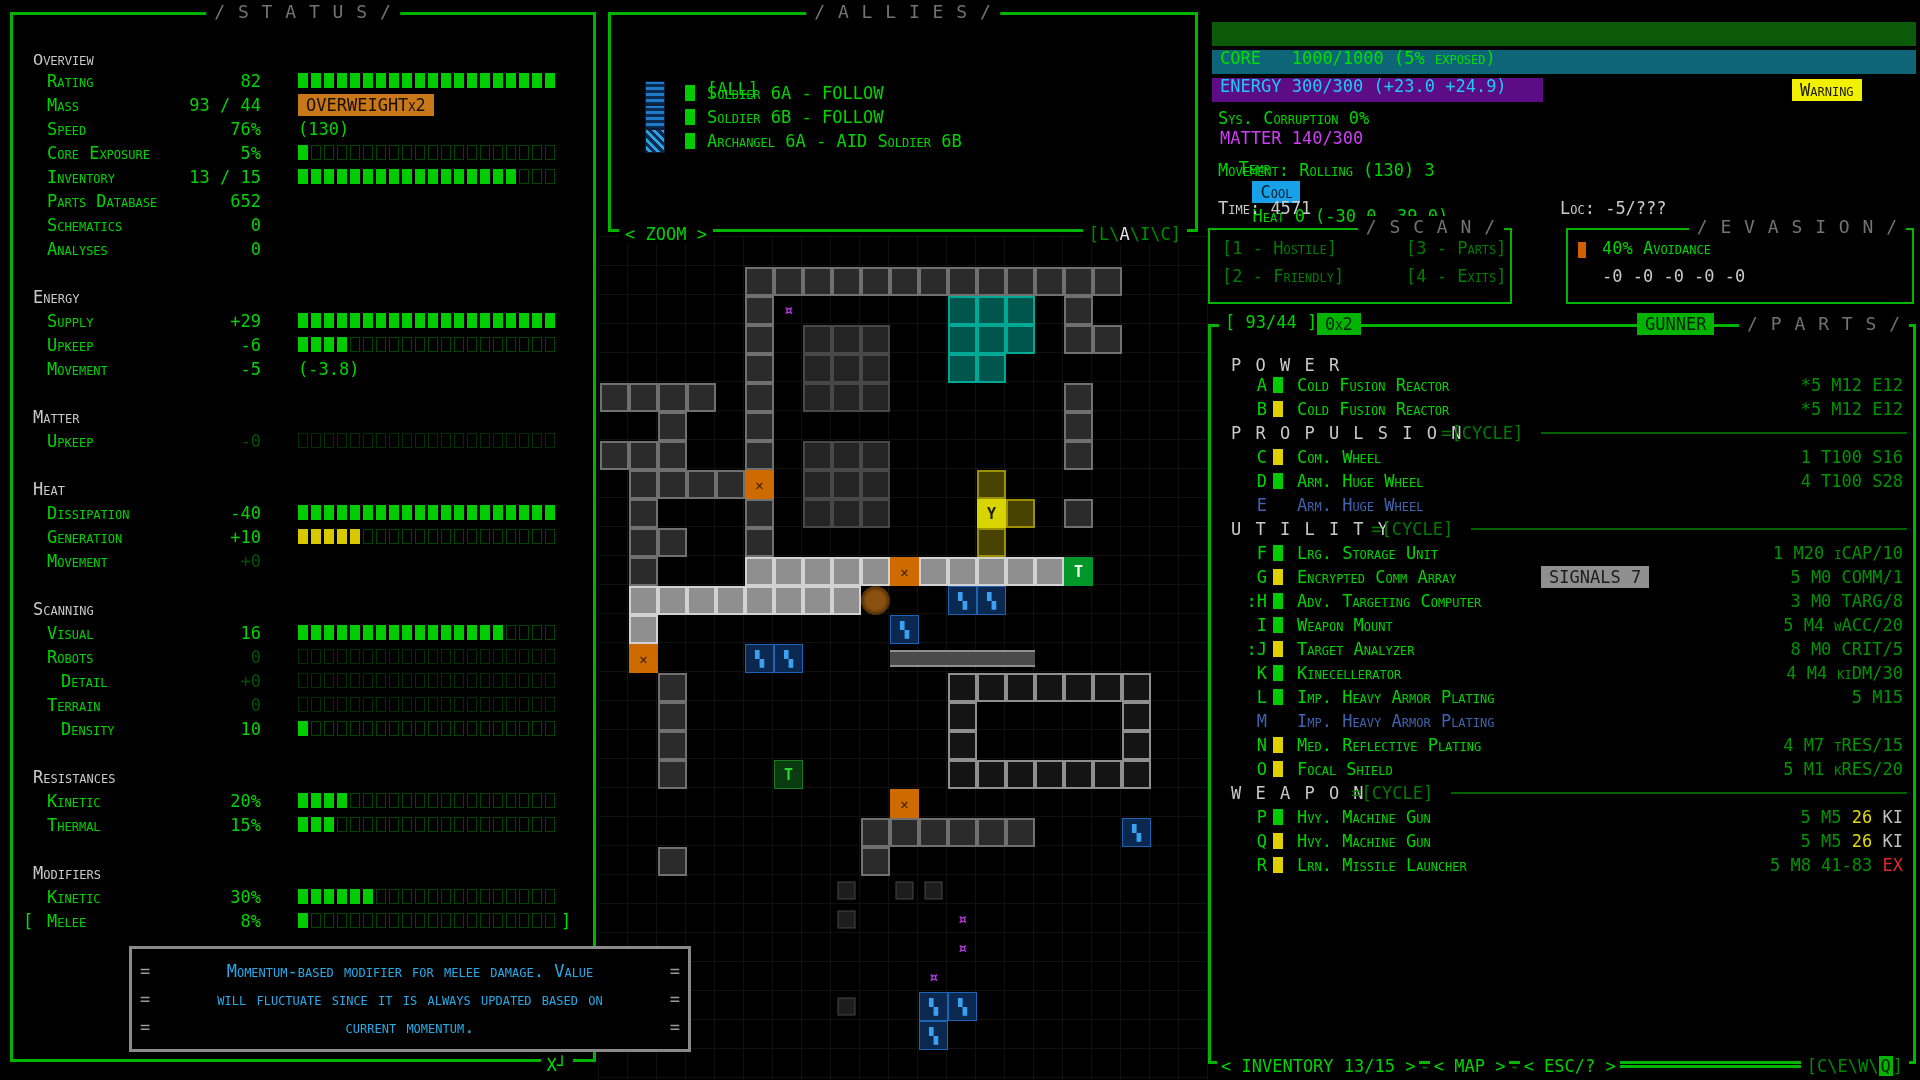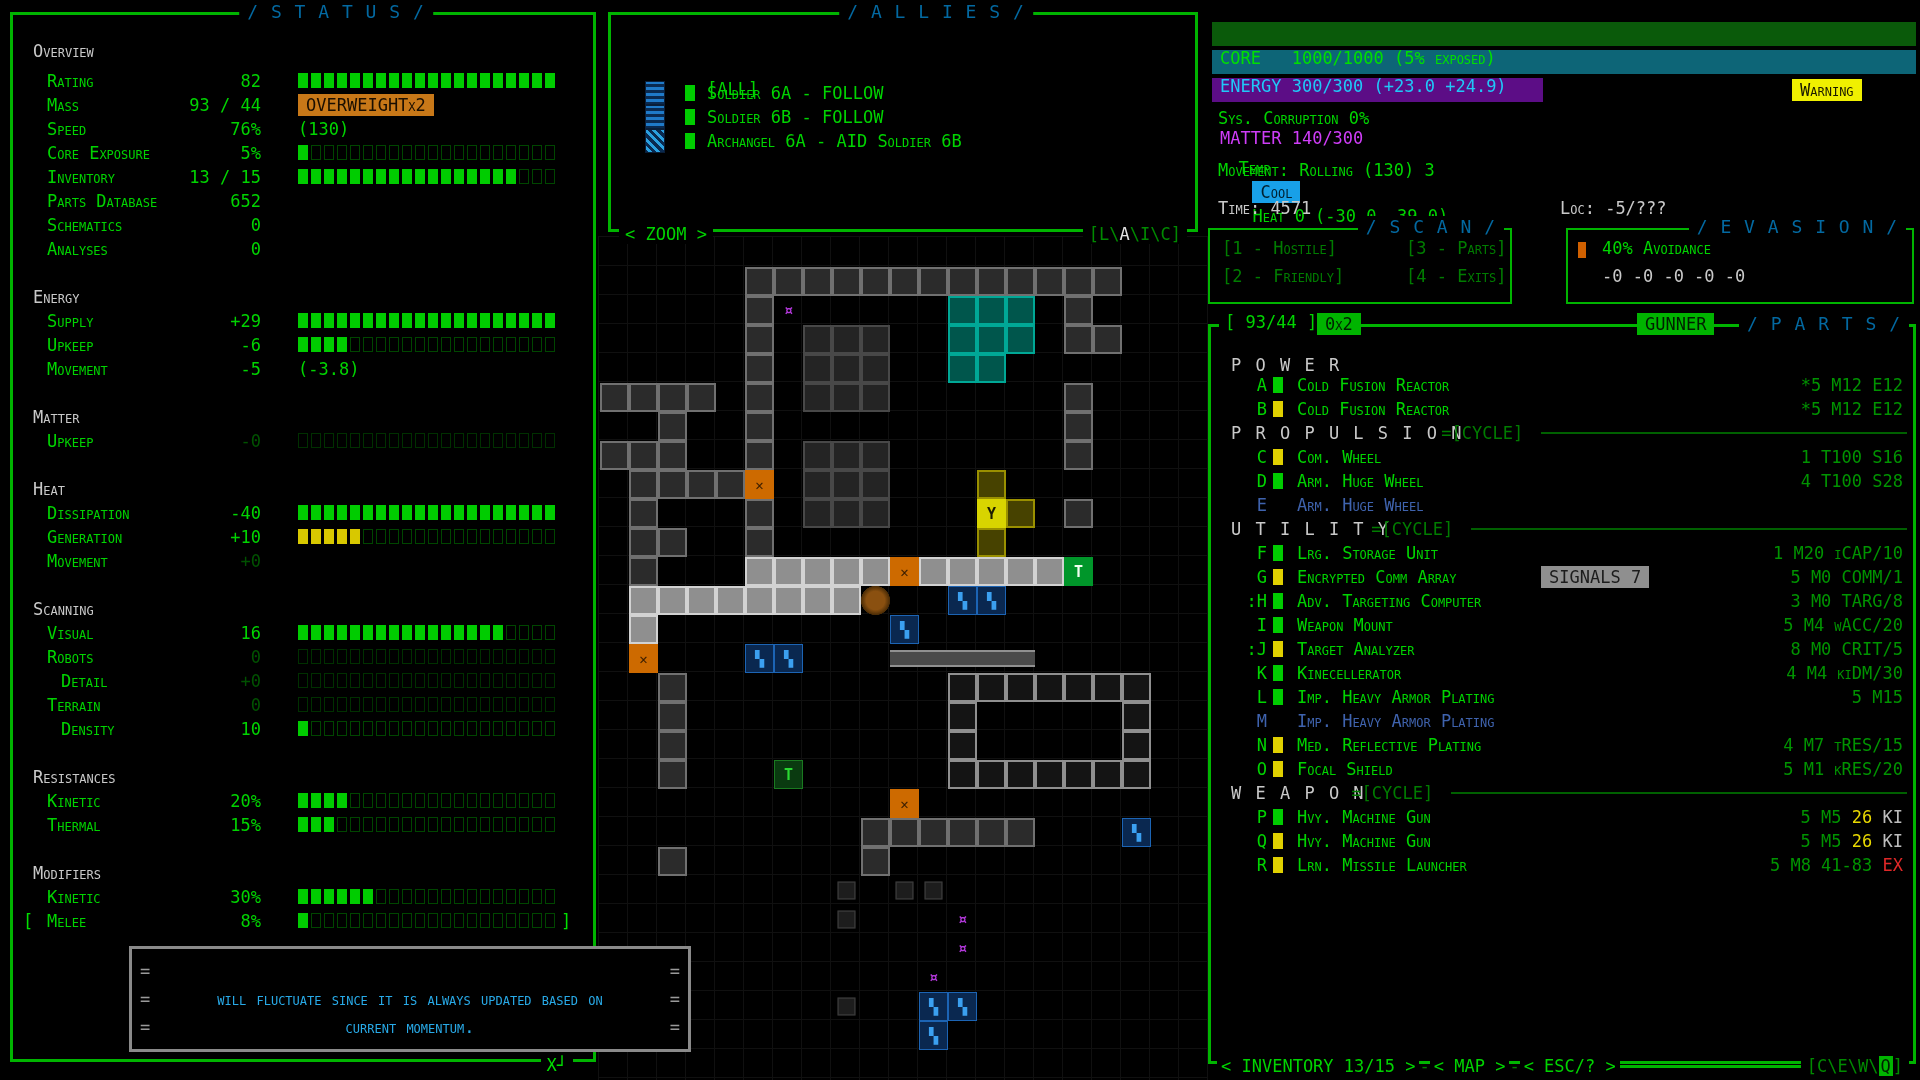--- a/index.html
+++ b/index.html
@@ -1,19 +1,19 @@
 <!DOCTYPE html>
 <html><head>
 <meta charset="utf-8">
 <style>
   html,body{margin:0;padding:0;background:#000;width:1920px;height:1080px;overflow:hidden;}
   body{font-family:"DejaVu Sans Mono",monospace;font-variant-caps:small-caps;color:#00d400;font-size:17px;}
   .abs{position:absolute;}
   .panel{position:absolute;border:3px solid #00b400;background:#000;box-sizing:border-box;}
-  .ptitle{position:absolute;top:-14px;background:#000;color:#0369a1;padding:0 8px;font-size:18px;letter-spacing:1px;white-space:pre;margin-left:33px;}
+  .ptitle{position:absolute;top:-14px;background:#000;color:#737373;padding:0 8px;font-size:18px;letter-spacing:1px;white-space:pre;}
   .white{color:#c9c9c9;}
   .dim{color:#007c00;}
   .vdim{color:#005200;}
   .cyan{color:#28aae8;}
   .row{position:absolute;left:0;right:0;height:24px;line-height:24px;white-space:pre;}
   .lbl{position:absolute;left:34px;}
   .lbl.head{left:20px;}
   .lbl.ind{left:48px;}
   .val{position:absolute;width:130px;left:118px;text-align:right;}
   .suffix{position:absolute;left:285px;}
@@ -238,21 +238,21 @@
     <div class="tile t-item-purple" style="left: 321px; top: 727px;">¤</div>
     <div class="tile t-machine-small" style="left: 234px; top: 756px;"></div>
     <div class="tile t-robot-blue" style="left: 321px; top: 756px;">▚</div>
     <div class="tile t-robot-blue" style="left: 350px; top: 756px;">▚</div>
     <div class="tile t-robot-blue" style="left: 321px; top: 785px;">▚</div>
   </div>
 
 <div class="panel" id="status-panel" style="left:10px;top:12px;width:586px;height:1050px;">
   <div class="ptitle" style="left:50%;transform:translateX(-50%);">/ S T A T U S /</div>
   <div id="status-rows">
-      <div class="row" style="top: 24px;"><span class="lbl head white">Overview</span></div>
+      <div class="row" style="top: 34px; font-family: Liberation Mono, monospace;"><span class="lbl head white">Overview</span></div>
       <div class="row" style="top: 54px;"><span class="lbl">Rating</span><span class="val">82</span><span class="bar"><span class="seg f-green"></span><span class="seg f-green"></span><span class="seg f-green"></span><span class="seg f-green"></span><span class="seg f-green"></span><span class="seg f-green"></span><span class="seg f-green"></span><span class="seg f-green"></span><span class="seg f-green"></span><span class="seg f-green"></span><span class="seg f-green"></span><span class="seg f-green"></span><span class="seg f-green"></span><span class="seg f-green"></span><span class="seg f-green"></span><span class="seg f-green"></span><span class="seg f-green"></span><span class="seg f-green"></span><span class="seg f-green"></span><span class="seg f-green"></span></span></div>
       <div class="row" style="top: 78px;"><span class="lbl">Mass</span><span class="val">93 / 44</span><span class="badge orange" style="position: absolute; left: 285px; top: 1px;">OVERWEIGHTx2</span></div>
       <div class="row" style="top: 102px;"><span class="lbl">Speed</span><span class="val">76%</span><span class="suffix">(130)</span></div>
       <div class="row" style="top: 126px;"><span class="lbl">Core Exposure</span><span class="val">5%</span><span class="bar"><span class="seg f-green"></span><span class="seg"></span><span class="seg"></span><span class="seg"></span><span class="seg"></span><span class="seg"></span><span class="seg"></span><span class="seg"></span><span class="seg"></span><span class="seg"></span><span class="seg"></span><span class="seg"></span><span class="seg"></span><span class="seg"></span><span class="seg"></span><span class="seg"></span><span class="seg"></span><span class="seg"></span><span class="seg"></span><span class="seg"></span></span></div>
       <div class="row" style="top: 150px;"><span class="lbl">Inventory</span><span class="val">13 / 15</span><span class="bar"><span class="seg f-green"></span><span class="seg f-green"></span><span class="seg f-green"></span><span class="seg f-green"></span><span class="seg f-green"></span><span class="seg f-green"></span><span class="seg f-green"></span><span class="seg f-green"></span><span class="seg f-green"></span><span class="seg f-green"></span><span class="seg f-green"></span><span class="seg f-green"></span><span class="seg f-green"></span><span class="seg f-green"></span><span class="seg f-green"></span><span class="seg f-green"></span><span class="seg f-green"></span><span class="seg"></span><span class="seg"></span><span class="seg"></span></span></div>
       <div class="row" style="top: 174px;"><span class="lbl">Parts Database</span><span class="val">652</span></div>
       <div class="row" style="top: 198px;"><span class="lbl">Schematics</span><span class="val">0</span></div>
       <div class="row" style="top: 222px;"><span class="lbl">Analyses</span><span class="val">0</span></div>
       <div class="row" style="top: 270px;"><span class="lbl head white">Energy</span></div>
       <div class="row" style="top: 294px;"><span class="lbl">Supply</span><span class="val">+29</span><span class="bar"><span class="seg f-green"></span><span class="seg f-green"></span><span class="seg f-green"></span><span class="seg f-green"></span><span class="seg f-green"></span><span class="seg f-green"></span><span class="seg f-green"></span><span class="seg f-green"></span><span class="seg f-green"></span><span class="seg f-green"></span><span class="seg f-green"></span><span class="seg f-green"></span><span class="seg f-green"></span><span class="seg f-green"></span><span class="seg f-green"></span><span class="seg f-green"></span><span class="seg f-green"></span><span class="seg f-green"></span><span class="seg f-green"></span><span class="seg f-green"></span></span></div>
@@ -274,21 +274,21 @@
       <div class="row" style="top: 774px;"><span class="lbl">Kinetic</span><span class="val">20%</span><span class="bar"><span class="seg f-green"></span><span class="seg f-green"></span><span class="seg f-green"></span><span class="seg f-green"></span><span class="seg"></span><span class="seg"></span><span class="seg"></span><span class="seg"></span><span class="seg"></span><span class="seg"></span><span class="seg"></span><span class="seg"></span><span class="seg"></span><span class="seg"></span><span class="seg"></span><span class="seg"></span><span class="seg"></span><span class="seg"></span><span class="seg"></span><span class="seg"></span></span></div>
       <div class="row" style="top: 798px;"><span class="lbl">Thermal</span><span class="val">15%</span><span class="bar"><span class="seg f-green"></span><span class="seg f-green"></span><span class="seg f-green"></span><span class="seg"></span><span class="seg"></span><span class="seg"></span><span class="seg"></span><span class="seg"></span><span class="seg"></span><span class="seg"></span><span class="seg"></span><span class="seg"></span><span class="seg"></span><span class="seg"></span><span class="seg"></span><span class="seg"></span><span class="seg"></span><span class="seg"></span><span class="seg"></span><span class="seg"></span></span></div>
       <div class="row" style="top: 846px;"><span class="lbl head white">Modifiers</span></div>
       <div class="row" style="top: 870px;"><span class="lbl">Kinetic</span><span class="val">30%</span><span class="bar"><span class="seg f-green"></span><span class="seg f-green"></span><span class="seg f-green"></span><span class="seg f-green"></span><span class="seg f-green"></span><span class="seg f-green"></span><span class="seg"></span><span class="seg"></span><span class="seg"></span><span class="seg"></span><span class="seg"></span><span class="seg"></span><span class="seg"></span><span class="seg"></span><span class="seg"></span><span class="seg"></span><span class="seg"></span><span class="seg"></span><span class="seg"></span><span class="seg"></span></span></div>
       <div class="row" style="top: 894px;"><span class="brk" style="position: absolute; left: 10px;">[</span><span class="brk" style="position: absolute; left: 548px;">]</span><span class="lbl">Melee</span><span class="val">8%</span><span class="bar"><span class="seg f-green"></span><span class="seg"></span><span class="seg"></span><span class="seg"></span><span class="seg"></span><span class="seg"></span><span class="seg"></span><span class="seg"></span><span class="seg"></span><span class="seg"></span><span class="seg"></span><span class="seg"></span><span class="seg"></span><span class="seg"></span><span class="seg"></span><span class="seg"></span><span class="seg"></span><span class="seg"></span><span class="seg"></span><span class="seg"></span></span></div>
     </div>
   <div class="onborder" style="bottom:-16px;right:20px;color:#00e000;">X┘</div>
 </div>
 
 <div id="tooltip">
-    <div class="tline" style="top: 10px;"><span class="tick">=</span><span class="tick">=</span></div>
+    <div class="tline" style="top: 10px;"><span class="tick">=</span><span class="cyan"> Momentum-based modifier for melee damage. Value </span><span class="tick">=</span></div>
     <div class="tline" style="top: 38px;"><span class="tick">=</span><span class="cyan"> will fluctuate since it is always updated based on </span><span class="tick">=</span></div>
     <div class="tline" style="top: 66px;"><span class="tick">=</span><span class="cyan"> current momentum. </span><span class="tick">=</span></div>
   </div>
 
 <div class="panel" id="allies-panel" style="left:608px;top:12px;width:590px;height:220px;">
   <div class="ptitle" style="left:50%;transform:translateX(-50%);">/ A L L I E S /</div>
   <div class="row" style="top:38px;">
     <span style="position:absolute;left:96px;">[ALL]</span>
   </div>
   <div id="allies-rows">

